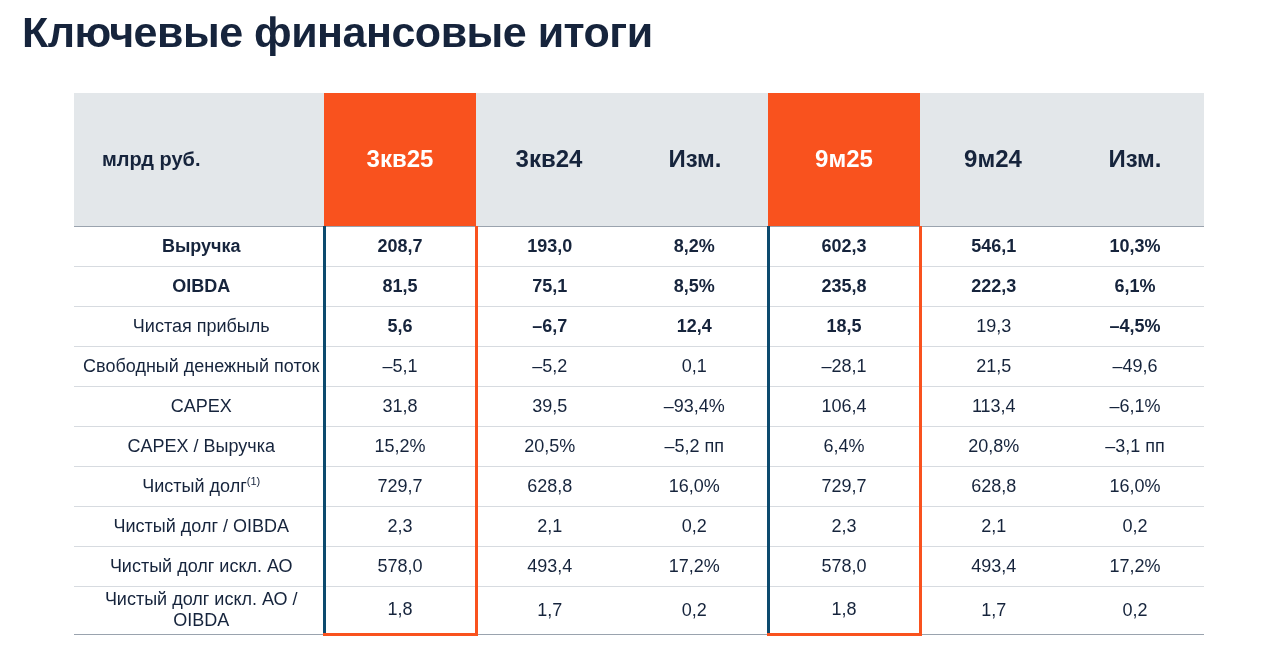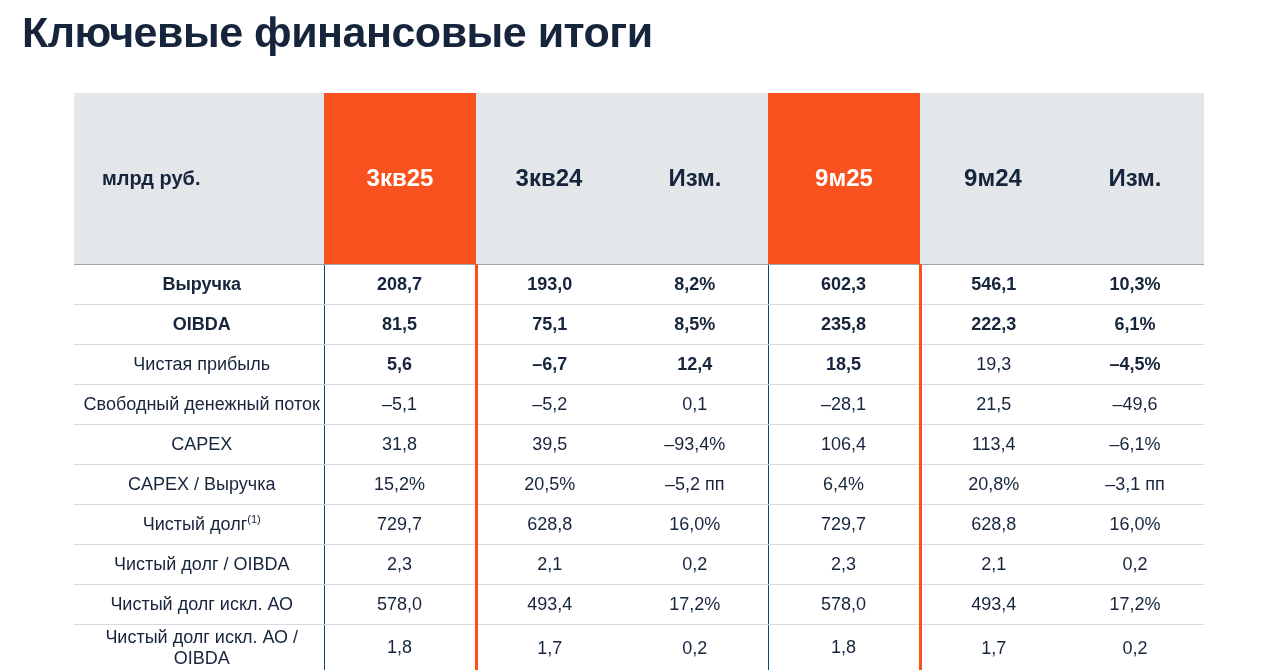--- a/index.html
+++ b/index.html
@@ -47,21 +47,21 @@
   }
   
   col.c0 { width: 250px; }
   col.c1 { width: 152px; }
   col.c2 { width: 146px; }
   col.c3 { width: 146px; }
   col.c4 { width: 152px; }
   col.c5 { width: 146px; }
   col.c6 { width: 138px; }
 
-  thead tr { height: 171px; }
+  thead tr { height: 133px; }
   thead th {
     background: #e3e7ea;
     font-size: 24px;
     font-weight: bold;
     color: #16243c;
     text-align: center;
     vertical-align: middle;
   }
   thead th.label-head {
     text-align: left;
@@ -83,21 +83,21 @@
   tbody td.rowlabel {
     text-align: center;
     padding-left: 6px;
     font-size: 18px;
     white-space: nowrap;
   }
   tbody tr.bold td { font-weight: bold; }
   tbody tr.first td { border-top: 1px solid #9aa3ae; }
   tbody tr:last-child td { border-bottom: 1px solid #9aa3ae; }
   tbody td.hl-col {
-    border-left: 1px solid #0c4a6e;
+    border-left: 3px solid #0c4a6e;
     border-right: 3px solid #f9521e;
   }
   tbody tr:last-child td.hl-col {
     border-bottom: 3px solid #f9521e;
   }
   tbody tr.tall { height: 48px; }
   tbody td.rowlabel .two-line {
     display: block;
     line-height: 1.15;
     white-space: normal;

